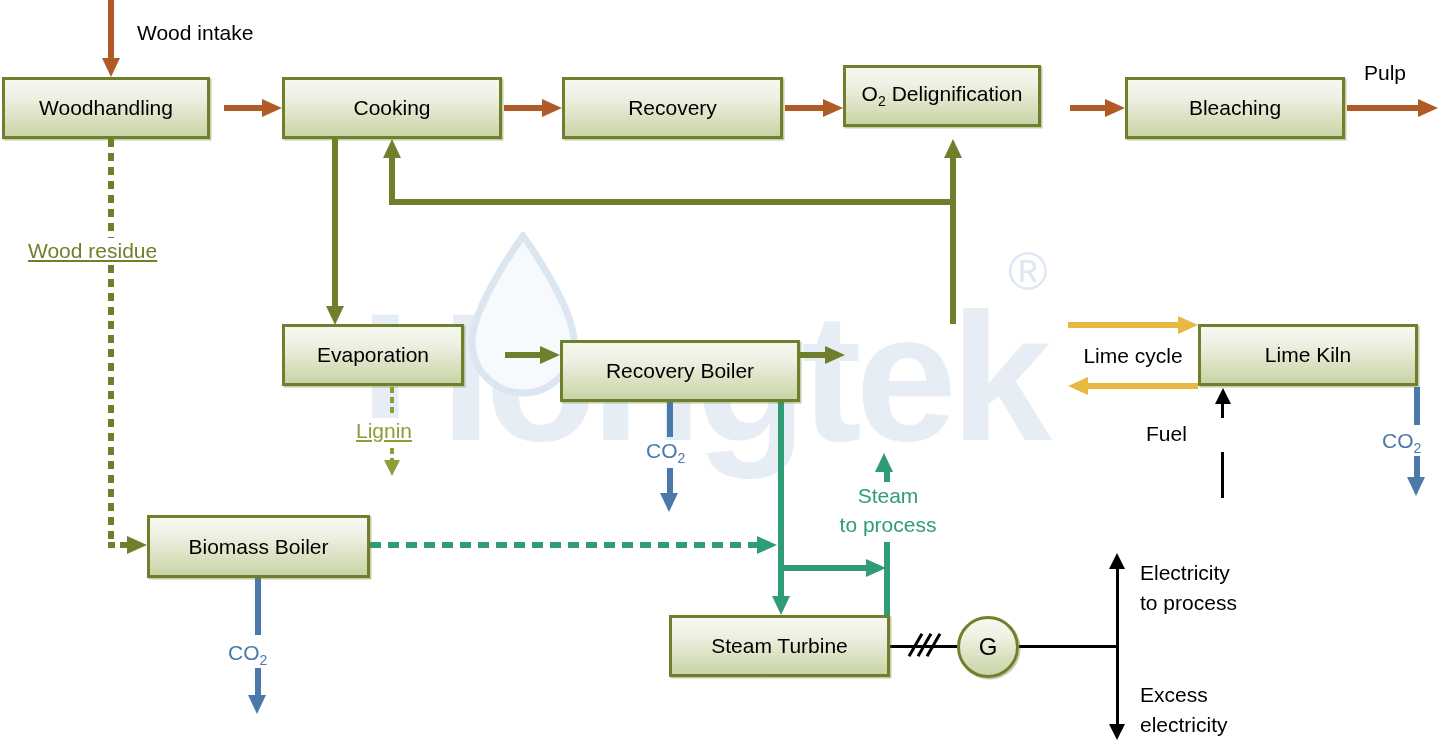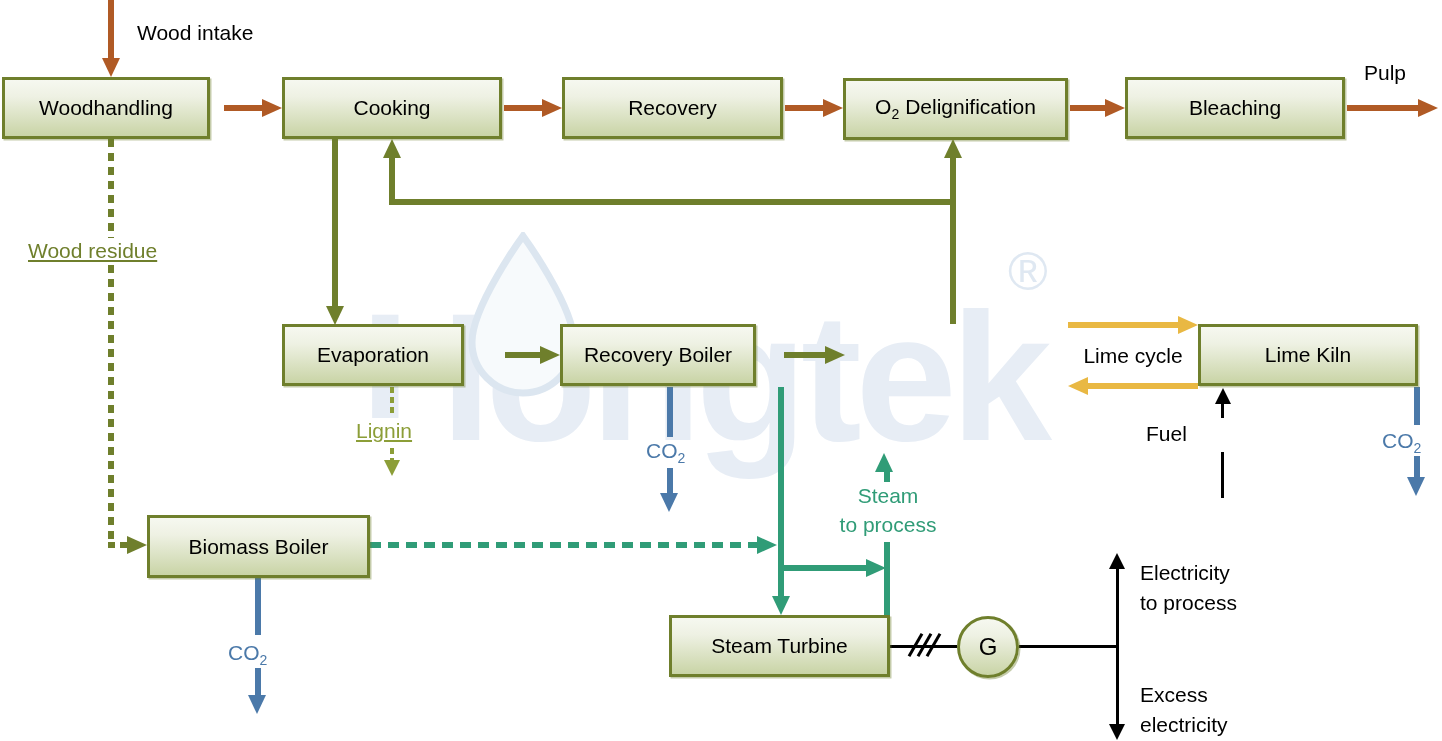--- a/index.html
+++ b/index.html
@@ -38,31 +38,31 @@
 
   <div class="box" style="left:2px;top:77px;width:208px">
     <span>Woodhandling</span>
   </div>
   <div class="box" style="left:282px;top:77px;width:220px">
     <span>Cooking</span>
   </div>
   <div class="box" style="left:562px;top:77px;width:221px">
     <span>Recovery</span>
   </div>
-  <div class="box" style="left:843px;top:78px;width:225px">
+  <div class="box" style="left:843px;top:65px;width:198px">
     <span><span>O</span><sub>2</sub><span class="ml">Delignification</span></span>
   </div>
   <div class="box" style="left:1125px;top:77px;width:220px">
     <span>Bleaching</span>
   </div>
 
   <div class="box" style="left:282px;top:324px;width:182px">
     <span>Evaporation</span>
   </div>
-  <div class="box" style="left:560px;top:324px;width:196px">
+  <div class="box" style="left:560px;top:340px;width:240px">
     <span>Recovery Boiler</span>
   </div>
   <div class="box" style="left:1198px;top:324px;width:220px">
     <span>Lime Kiln</span>
   </div>
 
   <div class="box" style="left:147px;top:515px;width:223px;height:63px">
     <span>Biomass Boiler</span>
   </div>
   <div class="box" style="left:669px;top:615px;width:221px">

